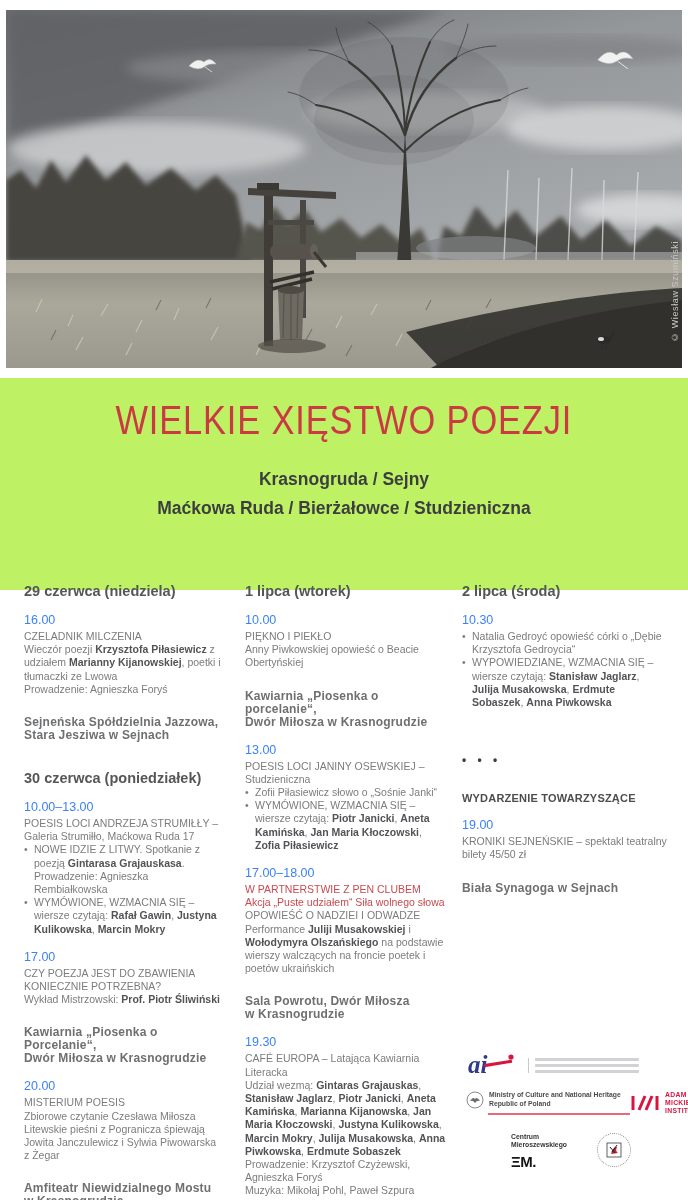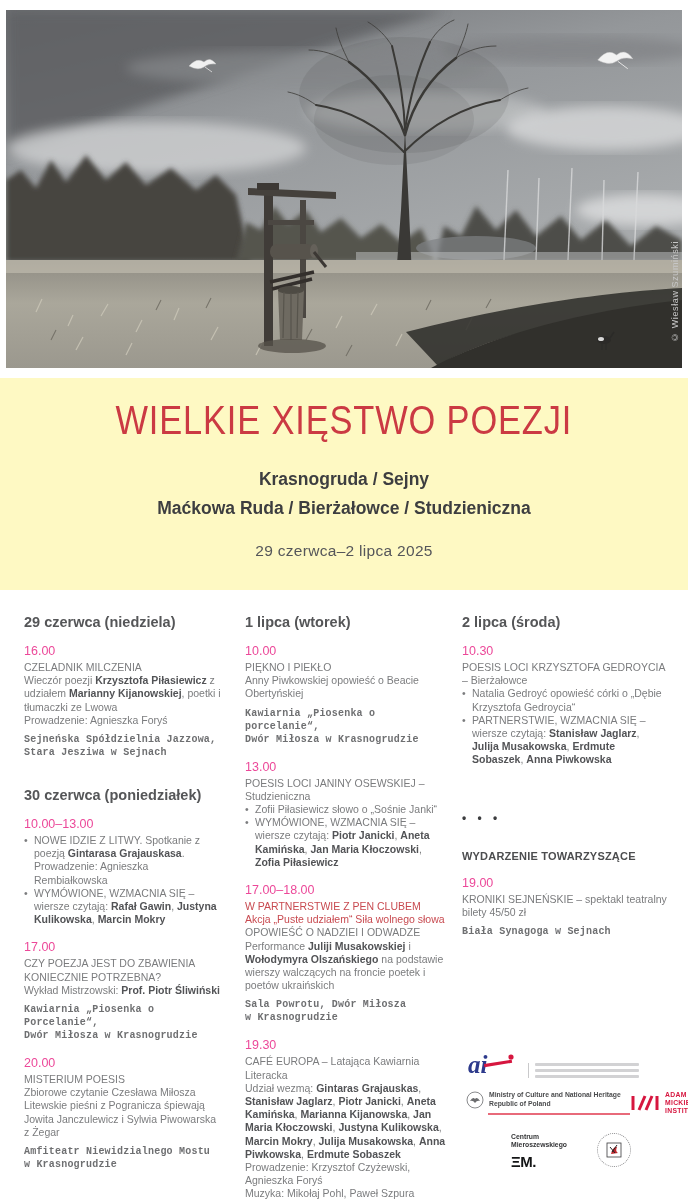--- a/index.html
+++ b/index.html
@@ -6,52 +6,52 @@
   body{font-family:"Liberation Sans",sans-serif;}
   .poster{position:relative;width:688px;height:1200px;background:#fff;overflow:hidden;}
 
   
   .photo{position:absolute;left:6px;top:10px;width:676px;height:358px;background:#96999c;overflow:hidden;}
   .photo svg{display:block;}
   .photo-credit{position:absolute;right:2px;bottom:26px;writing-mode:vertical-rl;transform:rotate(180deg);
     font-size:9px;color:#c7c7c7;letter-spacing:.6px;}
 
   
-  .banner{position:absolute;left:0;top:378px;width:688px;height:212px;background:#fef9c3;text-align:center;color:#3f4042;}
+  .banner{position:absolute;left:0;top:378px;width:688px;height:212px;background:#bef264;text-align:center;color:#3f4042;}
   .banner-title{margin:0;padding-top:19px;font-size:41px;font-weight:400;color:#cb3a43;white-space:nowrap;}
   .banner-title .squeeze{display:inline-block;transform:scaleX(.84);transform-origin:center;letter-spacing:1px;}
   .loc{font-size:17.5px;font-weight:bold;line-height:29px;color:#3d3e40;}
   .loc-first{margin-top:21px;}
   .dates{margin-top:19px;font-size:15.5px;color:#55565a;letter-spacing:.3px;}
 
   
-  .program{position:absolute;top:612px;left:0;width:632px;height:588px;}
+  .program{position:absolute;top:581px;left:0;width:632px;height:588px;}
   .pcol{position:absolute;top:0;}
   .pcol0{left:24px;width:200px;}
   .pcol1{left:245px;width:202px;}
   .pcol2{left:462px;width:206px;}
   .day{font-size:14.5px;font-weight:bold;color:#555658;margin:28px 0 3px;}
   .pcol .day:first-child{margin-top:2px;}
-  .time{font-size:12.5px;color:#ec4899;margin:14px 0 3px;}
+  .time{font-size:12.5px;color:#3b82f6;margin:14px 0 3px;}
   .para{font-size:10.5px;line-height:13.2px;color:#7b7c7e;}
   .para .b,.bullet-body .b{font-weight:bold;color:#525356;}
   .para .i,.bullet-body .i{}
   .para .r,.bullet-body .r{color:#c84a50;}
-  .venue{font-size:10px;line-height:13px;font-weight:bold;color:#6e6f71;margin-top:6px;letter-spacing:.2px;font-family:Liberation Mono, monospace;}
+  .venue{font-size:12px;line-height:13px;font-weight:bold;color:#6e6f71;margin-top:20px;letter-spacing:.2px;}
   .bullets{margin:0;}
   .bullet-item{display:flex;}
   .marker{width:10px;flex:none;color:#7b7c7e;font-size:10.5px;line-height:13.2px;}
   .bullet-body{flex:1;font-size:10.5px;line-height:13.2px;color:#7b7c7e;}
   .dots{margin:44px 0 0;font-size:12px;font-weight:bold;color:#3c3d3f;letter-spacing:4px;}
   .subheader{margin:25px 0 0;font-size:11px;font-weight:bold;color:#4c4d4f;letter-spacing:.2px;}
 
   
   .footer{position:absolute;left:466px;top:1042px;width:210px;}
   .coorg{font-size:7.6px;line-height:11px;color:#a0a0a2;}
-  .logo-row{display:flex;align-items:flex-end;}
+  .logo-row{display:flex;align-items:center;}
   .presidency{margin-top:10px;gap:6px;}
   .cap-lines{display:flex;flex-direction:column;gap:3px;border-left:1px solid #c9c9cb;padding-left:6px;}
   .cap-line{width:104px;height:3px;background:#d2d2d4;border-radius:1px;}
   .row2{margin-top:13px;justify-content:space-between;align-items:flex-start;}
   .ministry-block{display:flex;flex-direction:column;}
   .ministry-top{display:flex;gap:5px;align-items:center;}
   .ministry-text{font-size:6.8px;line-height:8.6px;color:#4b4c4e;font-weight:bold;}
   .ministry-underline{width:142px;height:2px;background:#e86a7a;margin-top:4px;margin-left:22px;}
   .ami{display:flex;gap:5px;align-items:center;}
   .ami-text{font-size:6.8px;line-height:8px;font-weight:bold;color:#d6163f;letter-spacing:.3px;}
@@ -179,33 +179,33 @@
         <line x1="2" y1="4" x2="2" y2="10" stroke="#2b2a28" stroke-width="1"></line>
       </g>
     </svg>
     <div class="photo-credit">© Wiesław Szumiński</div>
   </div>
 
   <div class="banner">
     <h1 class="banner-title"><span class="squeeze">WIELKIE XIĘSTWO POEZJI</span></h1>
     <div class="loc loc-first">Krasnogruda / Sejny</div>
     <div class="loc">Maćkowa Ruda / Bierżałowce / Studzieniczna</div>
-    <div class="dates">29 czerwca–2 lipca 2025</div>
   </div>
 
   <div class="program">
     <div class="pcol pcol0">
         <div class="day">29 czerwca (niedziela)</div>
         <div class="time">16.00</div>
         <div class="para"><span class="i">CZELADNIK MILCZENIA</span></div>
         <div class="para"><span>Wieczór poezji </span><span class="b">Krzysztofa Piłasiewicz</span><span> z udziałem </span><span class="b">Marianny Kijanowskiej</span><span>, poetki i tłumaczki ze Lwowa</span></div>
         <div class="para"><span>Prowadzenie: Agnieszka Foryś</span></div>
         <div class="venue">Sejneńska Spółdzielnia Jazzowa,<br>Stara Jesziwa w Sejnach</div>
         <div class="day">30 czerwca (poniedziałek)</div>
         <div class="time">10.00–13.00</div>
+        <div class="para"><span class="i">POESIS LOCI ANDRZEJA STRUMIŁŁY –</span><span> Galeria Strumiłło, Maćkowa Ruda 17</span></div>
         <div class="bullets">
           <div class="bullet-item">
             <span class="marker">•</span>
             <span class="bullet-body"><span class="i">NOWE IDZIE Z LITWY.</span><span> Spotkanie z poezją </span><span class="b">Gintarasa Grajauskasa</span><span>. Prowadzenie: Agnieszka Rembiałkowska</span></span>
           </div>
           <div class="bullet-item">
             <span class="marker">•</span>
             <span class="bullet-body"><span class="i">WYMÓWIONE, WZMACNIA SIĘ –</span><span> wiersze czytają: </span><span class="b">Rafał Gawin</span><span>, </span><span class="b">Justyna Kulikowska</span><span>, </span><span class="b">Marcin Mokry</span></span>
           </div>
         </div>
@@ -246,29 +246,28 @@
         <div class="time">19.30</div>
         <div class="para"><span class="i">CAFÉ EUROPA</span><span> – Latająca Kawiarnia Literacka</span></div>
         <div class="para"><span>Udział wezmą: </span><span class="b">Gintaras Grajauskas</span><span>, </span><span class="b">Stanisław Jaglarz</span><span>, </span><span class="b">Piotr Janicki</span><span>, </span><span class="b">Aneta Kamińska</span><span>, </span><span class="b">Marianna Kijanowska</span><span>, </span><span class="b">Jan Maria Kłoczowski</span><span>, </span><span class="b">Justyna Kulikowska</span><span>, </span><span class="b">Marcin Mokry</span><span>, </span><span class="b">Julija Musakowska</span><span>, </span><span class="b">Anna Piwkowska</span><span>, </span><span class="b">Erdmute Sobaszek</span></div>
         <div class="para"><span>Prowadzenie: Krzysztof Czyżewski, Agnieszka Foryś</span></div>
         <div class="para"><span>Muzyka: Mikołaj Pohl, Paweł Szpura</span></div>
         <div class="venue">Sejneńska Spółdzielnia Jazzowa,<br>Stara Jesziwa w Sejnach</div>
       </div>
     <div class="pcol pcol2">
         <div class="day">2 lipca (środa)</div>
         <div class="time">10.30</div>
-        <div class="para"><span class="i">POESIS LOCI KRZYSZTOFA GEDROYCIA –</span><span> Bierżałowce</span></div>
         <div class="bullets">
           <div class="bullet-item">
             <span class="marker">•</span>
             <span class="bullet-body"><span>Natalia Gedroyć opowieść córki o „Dębie Krzysztofa Gedroycia“</span></span>
           </div>
           <div class="bullet-item">
             <span class="marker">•</span>
-            <span class="bullet-body"><span class="i">PARTNERSTWIE, WZMACNIA SIĘ –</span><span> wiersze czytają: </span><span class="b">Stanisław Jaglarz</span><span>, </span><span class="b">Julija Musakowska</span><span>, </span><span class="b">Erdmute Sobaszek</span><span>, </span><span class="b">Anna Piwkowska</span></span>
+            <span class="bullet-body"><span class="i">WYPOWIEDZIANE, WZMACNIA SIĘ –</span><span> wiersze czytają: </span><span class="b">Stanisław Jaglarz</span><span>, </span><span class="b">Julija Musakowska</span><span>, </span><span class="b">Erdmute Sobaszek</span><span>, </span><span class="b">Anna Piwkowska</span></span>
           </div>
         </div>
         <div class="dots">• • •</div>
         <div class="subheader">WYDARZENIE TOWARZYSZĄCE</div>
         <div class="time">19.00</div>
         <div class="para"><span>KRONIKI SEJNEŃSKIE – spektakl teatralny bilety 45/50 zł</span></div>
         <div class="venue">Biała Synagoga w Sejnach</div>
       </div>
   </div>
 

